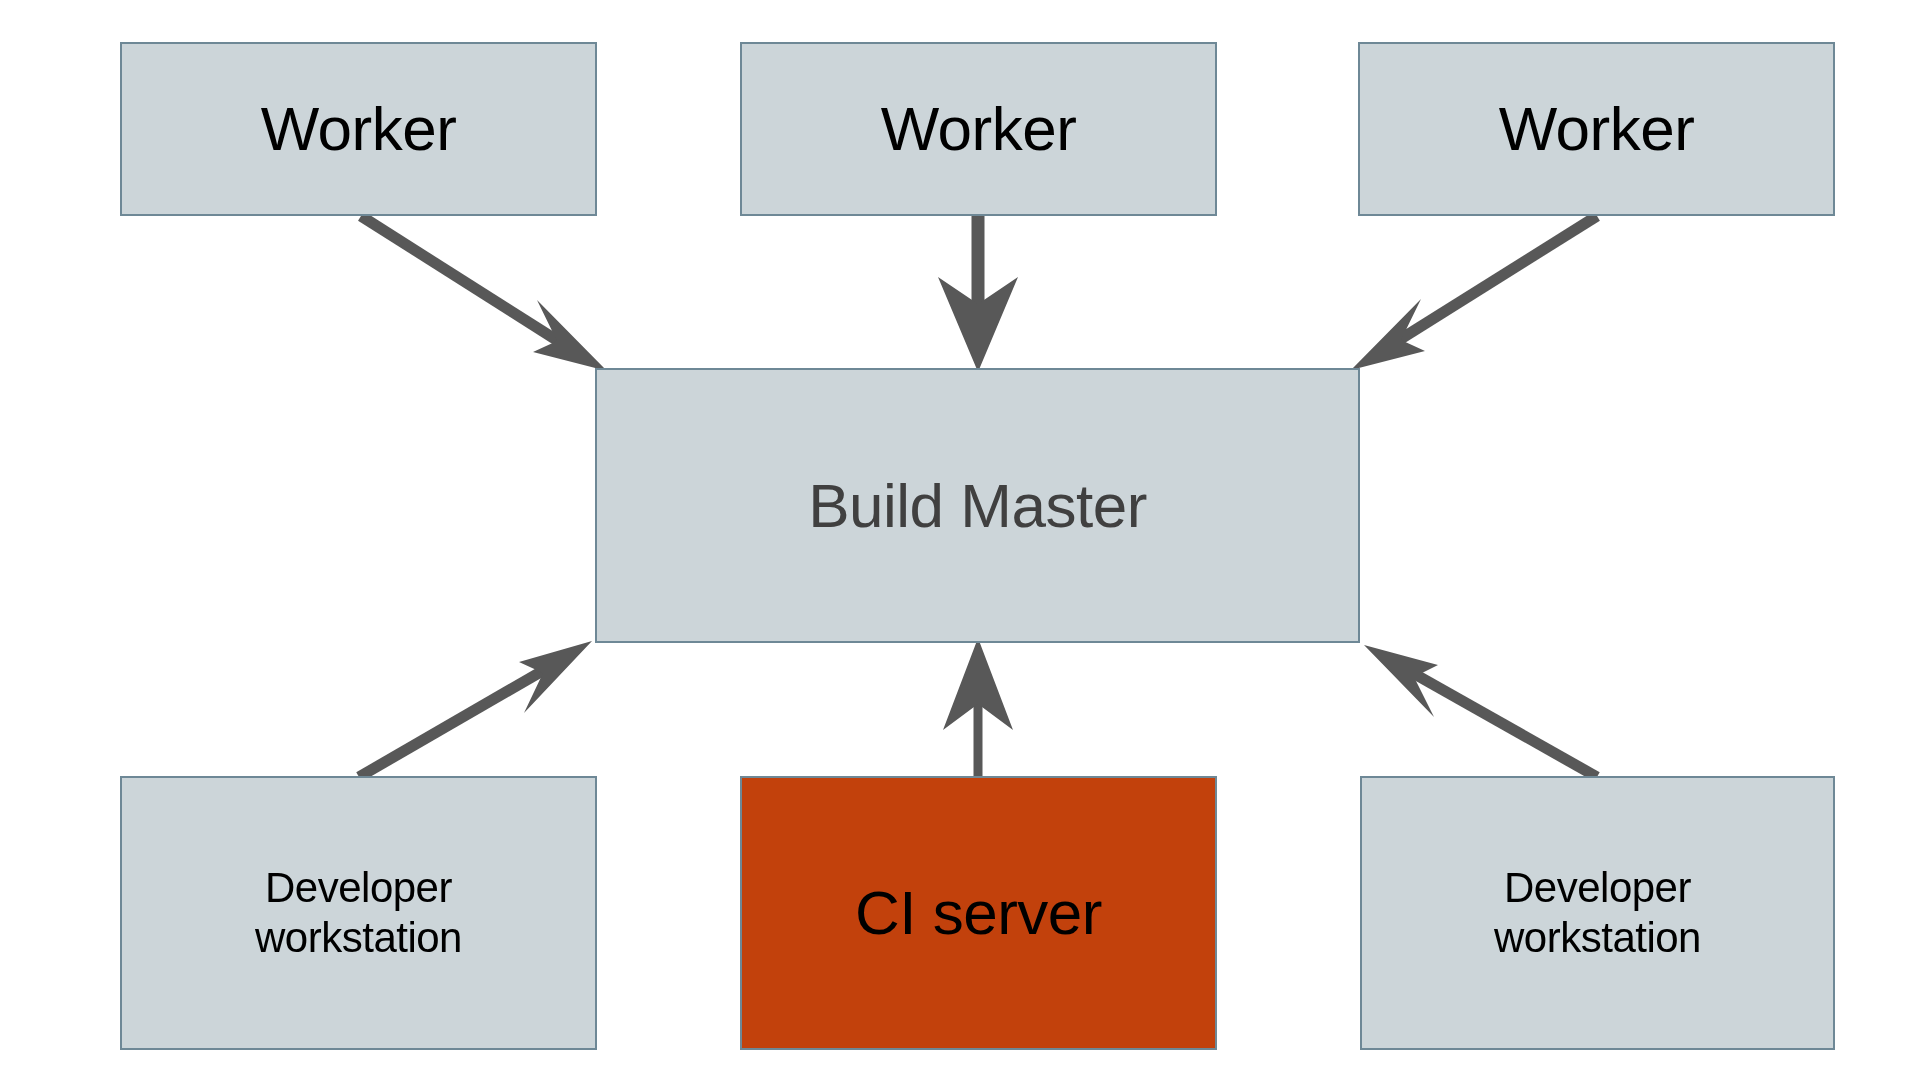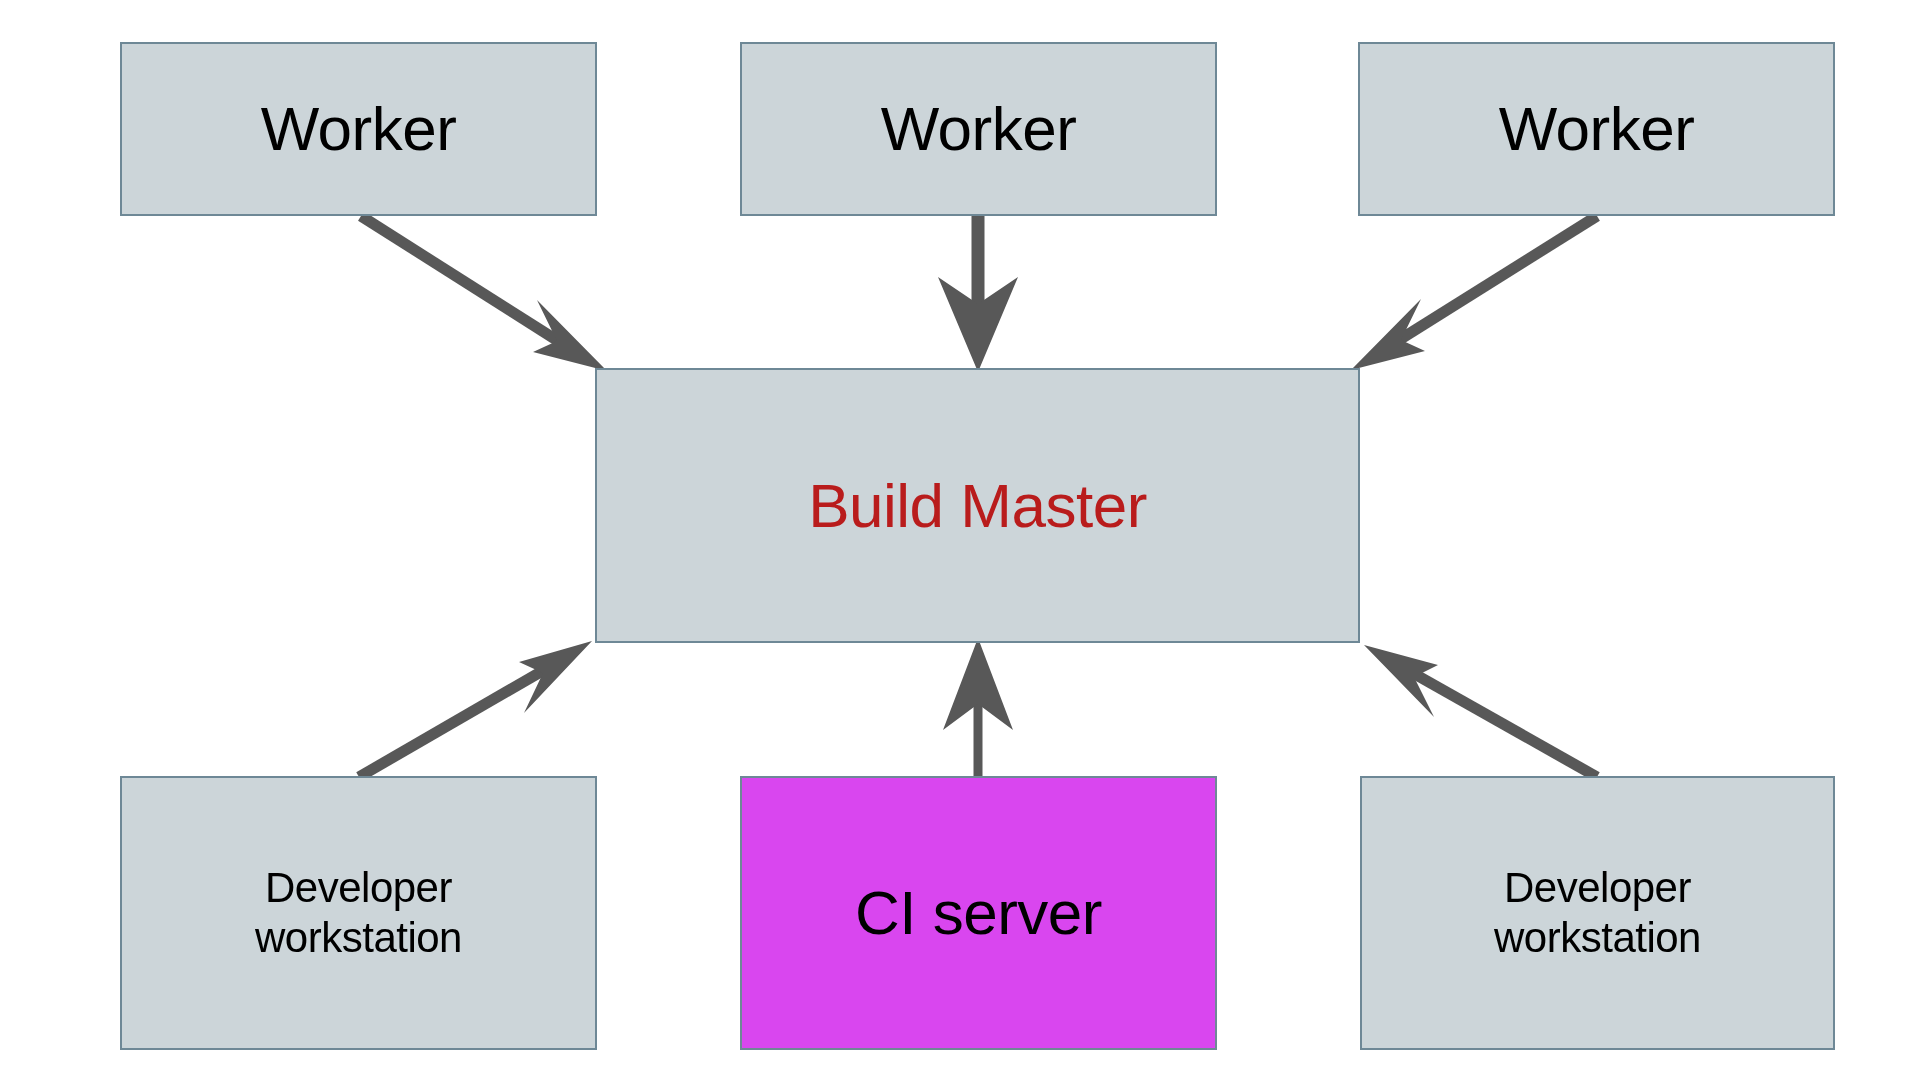--- a/index.html
+++ b/index.html
@@ -82,23 +82,23 @@
     </g>
 
   </svg>
 
   <div class="node node-worker" id="node-worker-left" style="left: 120px; top: 42px; width: 477px; height: 174px; background: rgb(204, 213, 217); border-color: rgb(110, 136, 150); color: rgb(0, 0, 0);">Worker</div>
 
   <div class="node node-worker" id="node-worker-mid" style="left: 740px; top: 42px; width: 477px; height: 174px; background: rgb(204, 213, 217); border-color: rgb(110, 136, 150); color: rgb(0, 0, 0);">Worker</div>
 
   <div class="node node-worker" id="node-worker-right" style="left: 1358px; top: 42px; width: 477px; height: 174px; background: rgb(204, 213, 217); border-color: rgb(110, 136, 150); color: rgb(0, 0, 0);">Worker</div>
 
-  <div class="node node-master" id="node-build-master" style="left: 595px; top: 368px; width: 765px; height: 275px; background: rgb(204, 213, 217); border-color: rgb(110, 136, 150); color: #b91c1c;">Build Master</div>
+  <div class="node node-master" id="node-build-master" style="left: 595px; top: 368px; width: 765px; height: 275px; background: rgb(204, 213, 217); border-color: rgb(110, 136, 150); color: #404040;">Build Master</div>
 
   <div class="node node-dev" id="node-dev-left" style="left: 120px; top: 776px; width: 477px; height: 274px; background: rgb(204, 213, 217); border-color: rgb(110, 136, 150); color: rgb(0, 0, 0);">Developer
 workstation</div>
 
-  <div class="node node-ci" id="node-ci-server" style="left: 740px; top: 776px; width: 477px; height: 274px; background: #d946ef; border-color: rgb(110, 136, 150); color: rgb(0, 0, 0);">CI server</div>
+  <div class="node node-ci" id="node-ci-server" style="left: 740px; top: 776px; width: 477px; height: 274px; background: #c2410c; border-color: rgb(110, 136, 150); color: rgb(0, 0, 0);">CI server</div>
 
   <div class="node node-dev" id="node-dev-right" style="left: 1360px; top: 776px; width: 475px; height: 274px; background: rgb(204, 213, 217); border-color: rgb(110, 136, 150); color: rgb(0, 0, 0);">Developer
 workstation</div>
 
 </div>
 
 </body></html>

